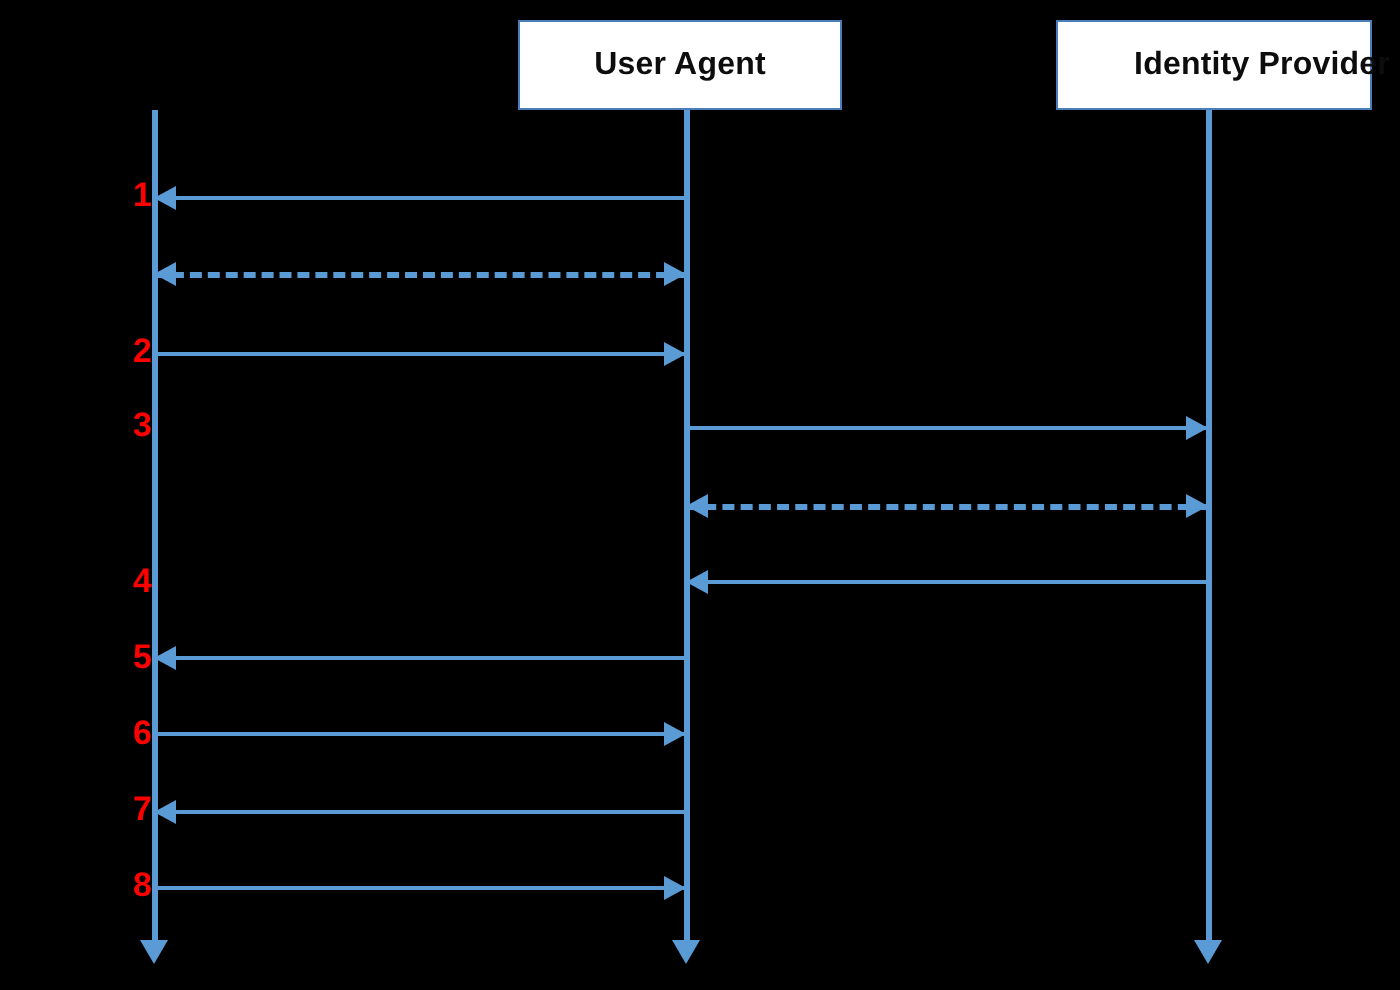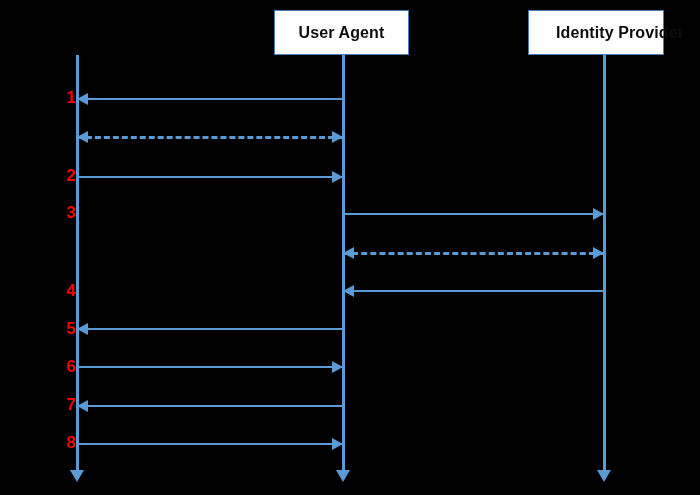--- a/index.html
+++ b/index.html
@@ -116,24 +116,24 @@
     <div class="msg" style="left: 343px; top: 290px; width: 261px;"></div>
     <div class="arrowhead left" style="left: 343px; top: 285px;"></div>
     <div class="msg" style="left: 77px; top: 328px; width: 266px;"></div>
     <div class="arrowhead left" style="left: 77px; top: 323px;"></div>
     <div class="msg" style="left: 77px; top: 366px; width: 266px;"></div>
     <div class="arrowhead right" style="left: 332px; top: 361px;"></div>
     <div class="msg" style="left: 77px; top: 405px; width: 266px;"></div>
     <div class="arrowhead left" style="left: 77px; top: 400px;"></div>
     <div class="msg" style="left: 77px; top: 443px; width: 266px;"></div>
     <div class="arrowhead right" style="left: 332px; top: 438px;"></div>
-    <div class="actor-box" style="left: 274px; top: 10px; width: 135px; height: 45px; text-align: right;">
+    <div class="actor-box" style="left: 259px; top: 10px; width: 162px; height: 45px; text-align: right;">
       <span class="actor-label">User Agent</span>
     </div>
-    <div class="actor-box" style="left: 528px; top: 10px; width: 136px; height: 45px; padding-left: 48px;">
+    <div class="actor-box" style="left: 528px; top: 10px; width: 158px; height: 45px; padding-left: 48px;">
       <span class="actor-label">Identity Provider</span>
     </div>
     <div class="step-num" style="left: 54px; top: 89px;">1</div>
     <div class="step-num" style="left: 54px; top: 167px;">2</div>
     <div class="step-num" style="left: 54px; top: 204px;">3</div>
     <div class="step-num" style="left: 54px; top: 282px;">4</div>
     <div class="step-num" style="left: 54px; top: 320px;">5</div>
     <div class="step-num" style="left: 54px; top: 358px;">6</div>
     <div class="step-num" style="left: 54px; top: 396px;">7</div>
     <div class="step-num" style="left: 54px; top: 434px;">8</div>

